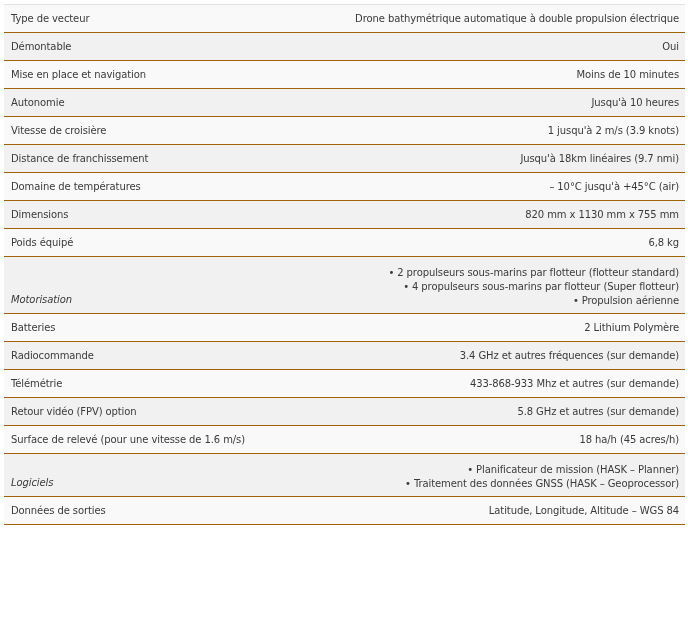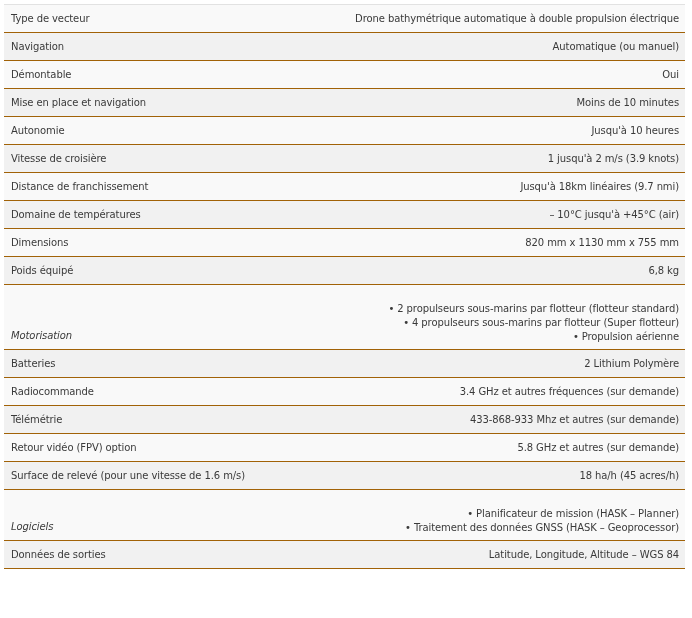--- a/index.html
+++ b/index.html
@@ -39,37 +39,33 @@
     }
     .spec-table td.value {
       text-align: right;
     }
     .spec-table tr.tall td.label {
       vertical-align: bottom;
       padding-bottom: 6px;
       font-style: italic;
     }
     .spec-table tr.tall td.value {
-      padding-top: 17px;
+      padding-top: 9px;
       padding-bottom: 5px;
     }
     .bullet-line { display: block; }
   </style>
 </head>
 <body>
 
 <table class="spec-table">
   <tbody>
     <tr style="height:28px">
       <td class="label">Type de vecteur</td>
       <td class="value">Drone bathymétrique automatique à double propulsion électrique</td>
-    </tr>
-    <tr style="height:28px">
-      <td class="label">Navigation</td>
-      <td class="value">Automatique (ou manuel)</td>
     </tr>
     <tr style="height:28px">
       <td class="label">Démontable</td>
       <td class="value">Oui</td>
     </tr>
     <tr style="height:28px">
       <td class="label">Mise en place et navigation</td>
       <td class="value">Moins de 10 minutes</td>
     </tr>
     <tr style="height:28px">

